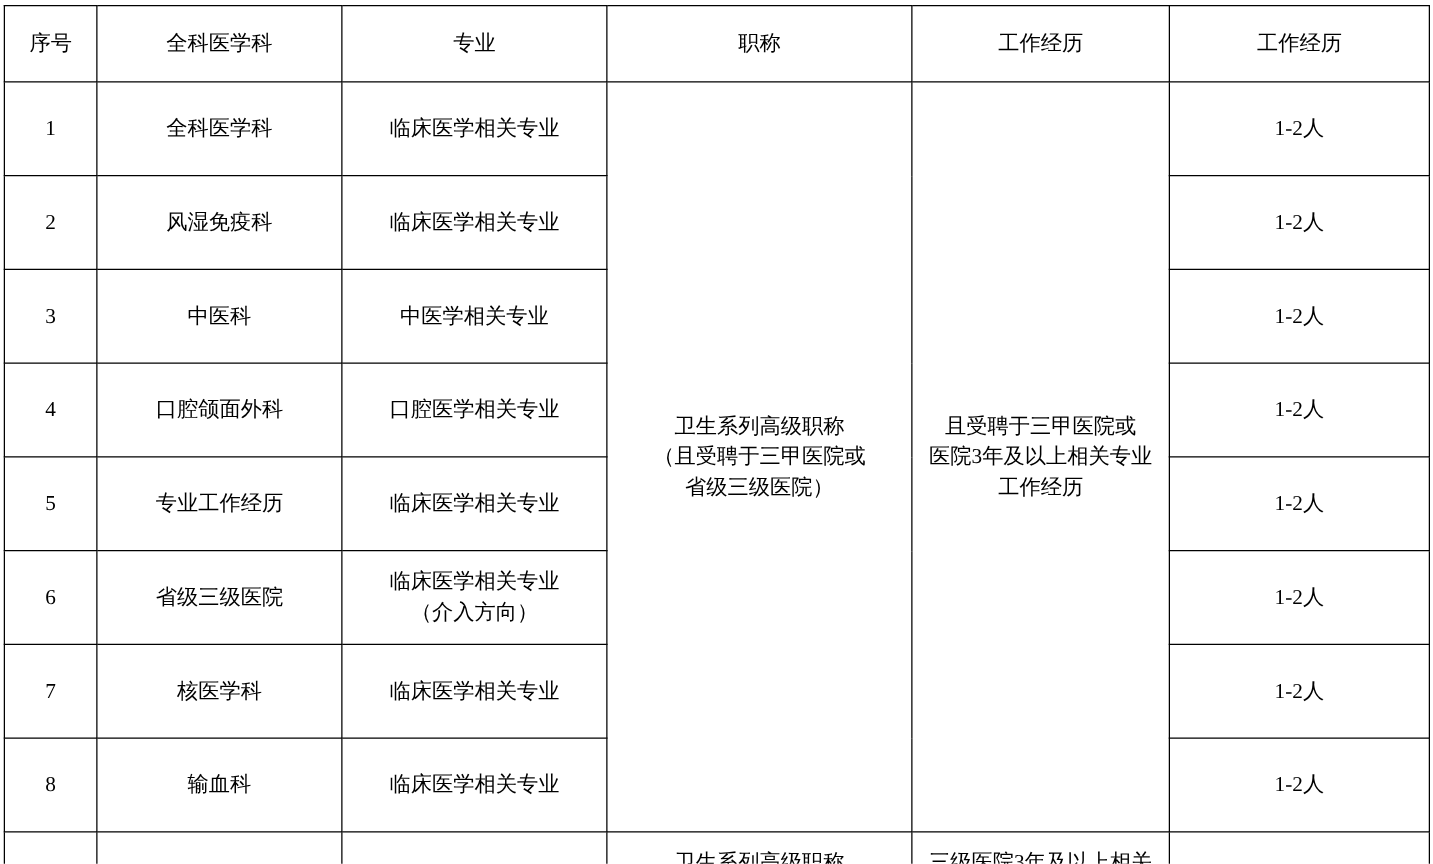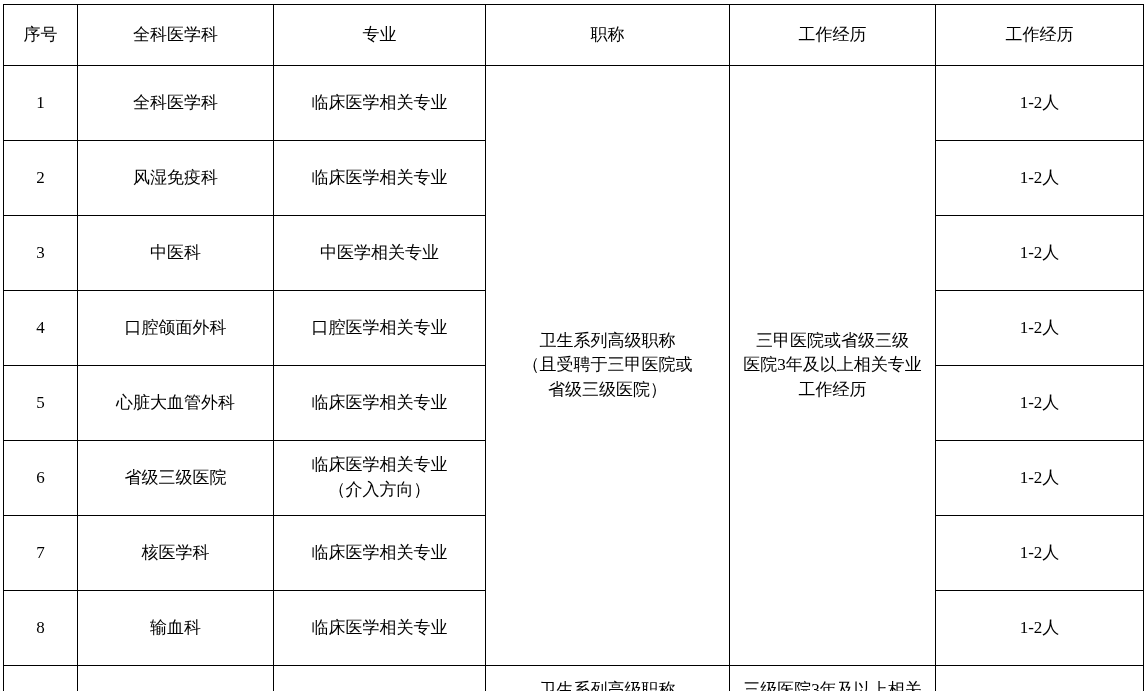--- a/index.html
+++ b/index.html
@@ -79,21 +79,21 @@
       </tr>
     </thead>
     <tbody>
       <tr>
         <td class="idx-cell">1</td>
         <td>全科医学科</td>
         <td class="cell-multiline">临床医学相关专业</td>
         <td class="cell-multiline" rowspan="8">卫生系列高级职称
 （且受聘于三甲医院或
 省级三级医院）</td>
-        <td class="cell-multiline" rowspan="8">三甲医院或省级三级
+        <td class="cell-multiline" rowspan="8">且受聘于三甲医院或
 医院3年及以上相关专业
 工作经历</td>
         <td class="num-cell">1-2人</td>
       </tr>
       <tr>
         <td class="idx-cell">2</td>
         <td>风湿免疫科</td>
         <td class="cell-multiline">临床医学相关专业</td>
         <td class="num-cell">1-2人</td>
       </tr>
@@ -104,21 +104,21 @@
         <td class="num-cell">1-2人</td>
       </tr>
       <tr>
         <td class="idx-cell">4</td>
         <td>口腔颌面外科</td>
         <td class="cell-multiline">口腔医学相关专业</td>
         <td class="num-cell">1-2人</td>
       </tr>
       <tr>
         <td class="idx-cell">5</td>
-        <td>心脏大血管外科</td>
+        <td>专业工作经历</td>
         <td class="cell-multiline">临床医学相关专业</td>
         <td class="num-cell">1-2人</td>
       </tr>
       <tr>
         <td class="idx-cell">6</td>
         <td>省级三级医院</td>
         <td class="cell-multiline">临床医学相关专业
 （介入方向）</td>
         <td class="num-cell">1-2人</td>
       </tr>

